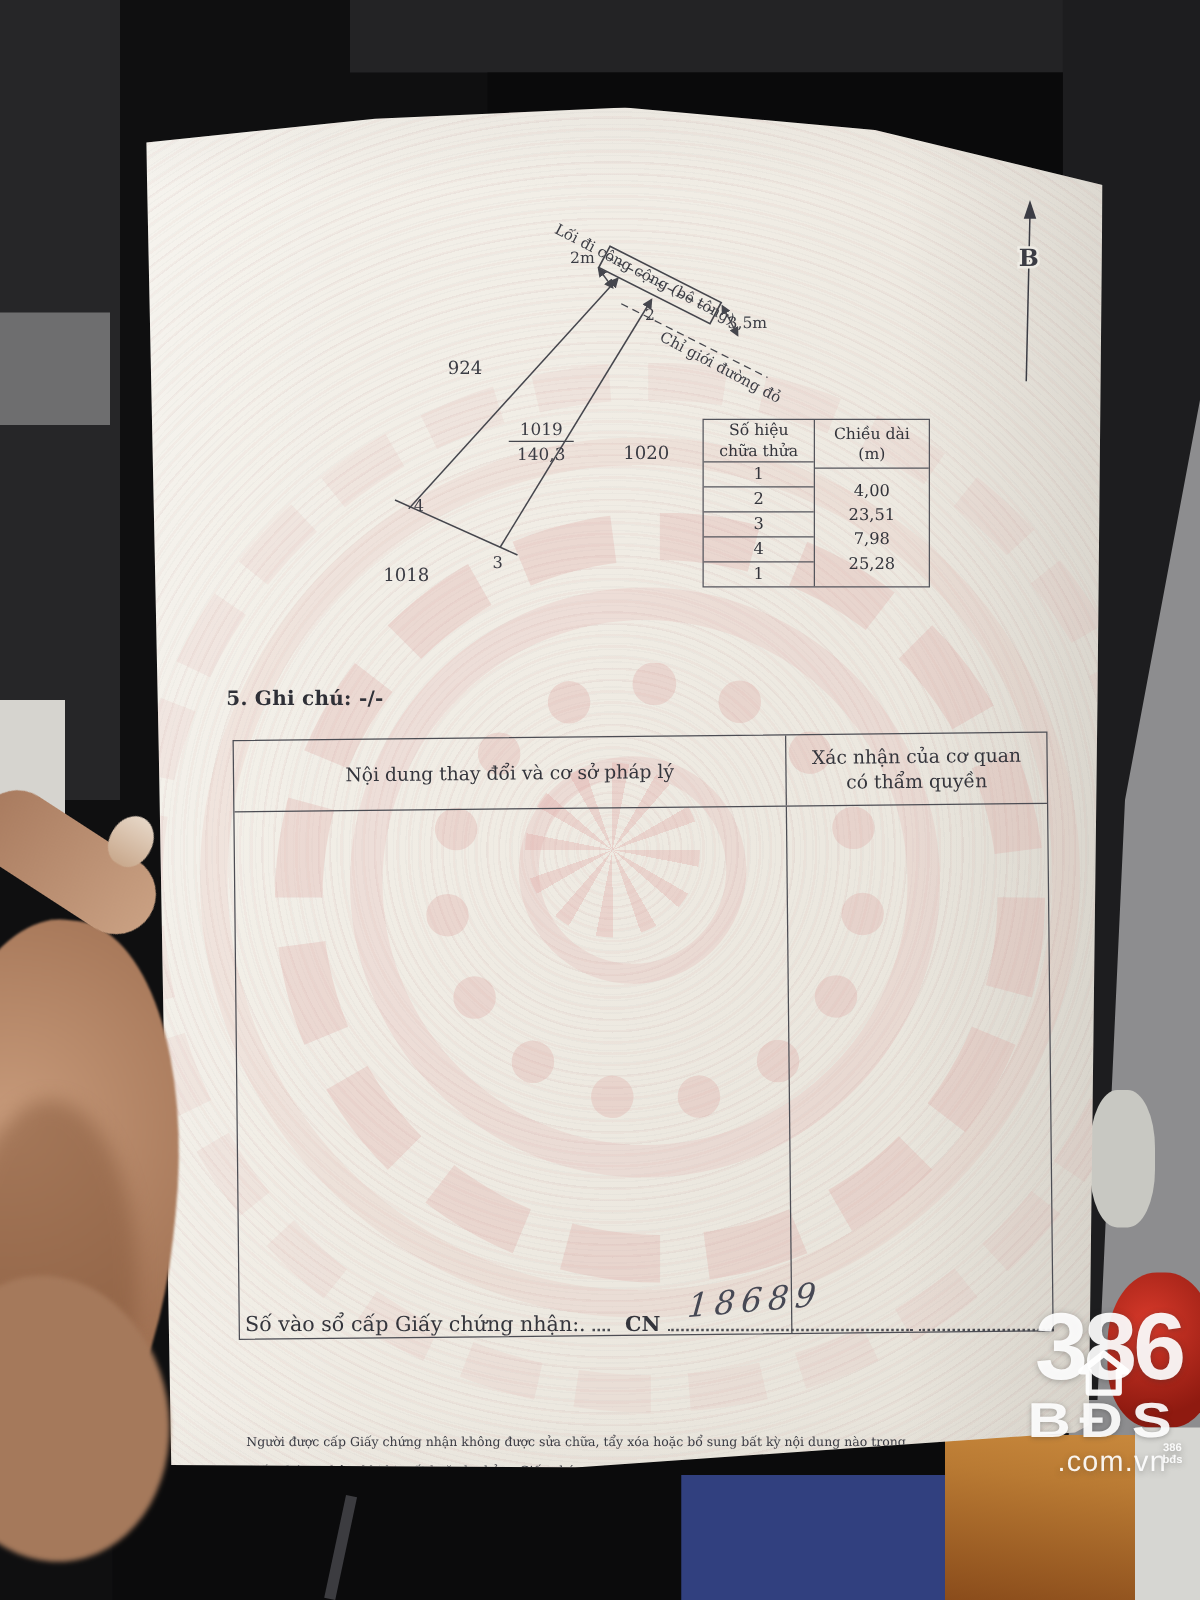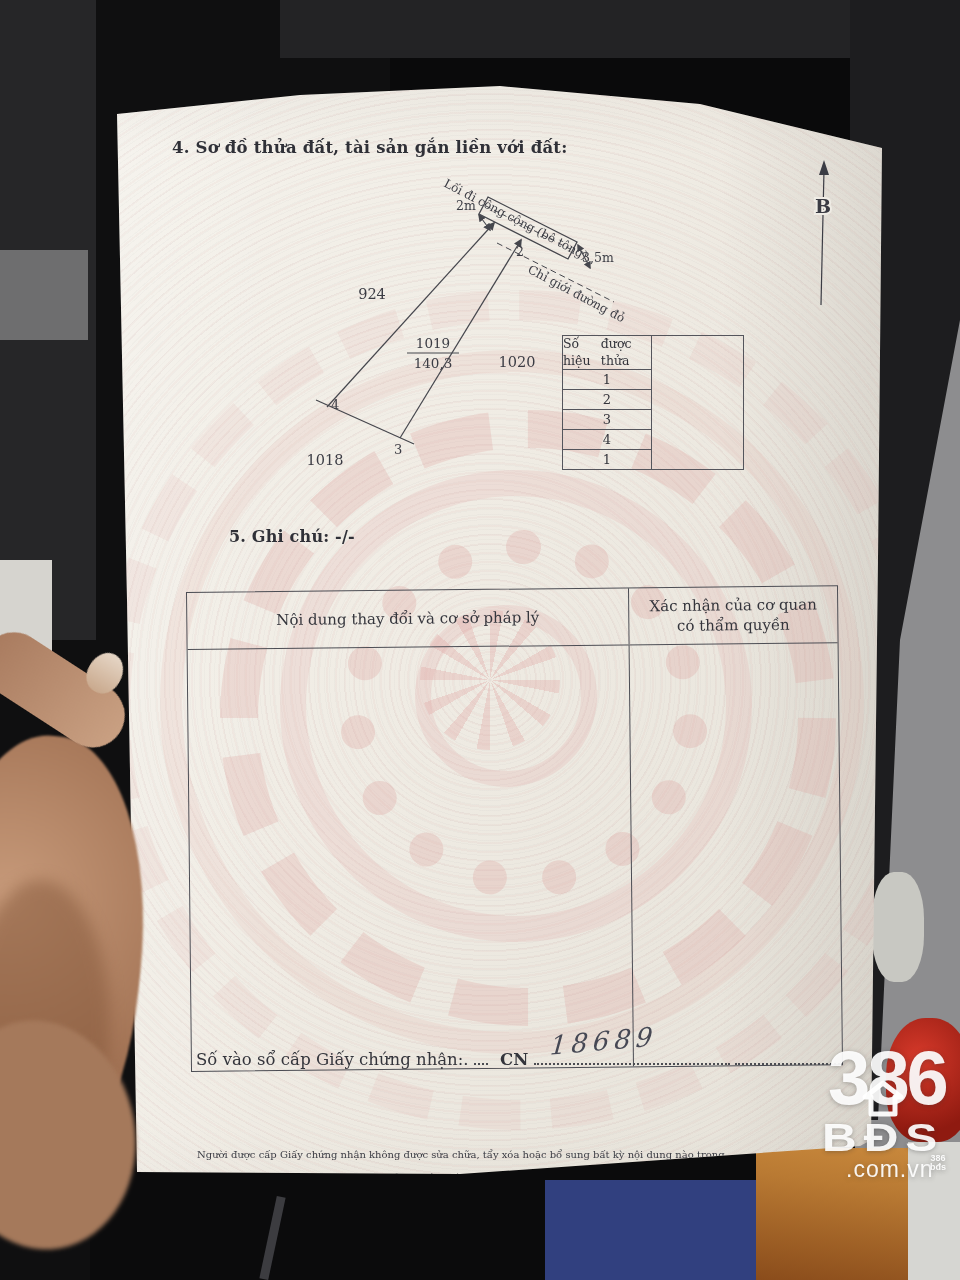--- a/index.html
+++ b/index.html
@@ -48,34 +48,34 @@
   .ring4{left:220px;top:410px;width:540px;height:540px;border:38px dashed rgba(219,158,155,0.26);}
   .ring5{left:160px;top:350px;width:660px;height:660px;border:22px solid rgba(223,166,163,0.16);}
   .ring6{left:100px;top:290px;width:780px;height:780px;border:30px dashed rgba(219,158,155,0.12);}
   .sunburst{left:420px;top:610px;width:140px;height:140px;border-radius:50%;z-index:1;
      background:repeating-conic-gradient(rgba(224,165,162,0.33) 0 11deg,rgba(0,0,0,0) 11deg 30deg);}
 
   .content{position:absolute;inset:0;z-index:2;}
 
   .h-sec{position:absolute;font-weight:bold;font-size:16px;color:#2f3037;letter-spacing:0.2px;}
   #sec4{left:172px;top:138px;font-size:16.5px;}
-  #sec5{left:181px;top:527px;margin-left:48px;}
+  #sec5{left:181px;top:549px;}
   #sec6{left:187px;top:564px;}
 
   
   .plot-svg{position:absolute;left:290px;top:160px;width:450px;height:320px;}
   .north-svg{position:absolute;left:795px;top:150px;width:60px;height:165px;}
   .plot-svg text,.north-svg text{fill:#3b3c44;}
 
   
   .edge-table{position:absolute;left:562px;top:335px;width:180px;height:133px;
      border:1.4px solid #54555c;display:flex;font-size:12.5px;color:#33343b;}
   .et-col1{width:88px;border-right:1px solid #54555c;display:flex;flex-direction:column;}
   .et-col2{flex:1;display:flex;flex-direction:column;}
-  .et-head{height:38px;display:flex;flex-direction:row;
+  .et-head{height:38px;display:flex;flex-direction:column;justify-content:center;
      align-items:center;border-bottom:1px solid #54555c;line-height:1.3;}
   .et-cell{height:19px;line-height:19px;text-align:center;border-bottom:1px solid #54555c;font-size:13px;}
   .et-cell:last-child{border-bottom:none;}
   .et-vals{padding-top:9px;text-align:center;line-height:19.2px;font-size:13px;}
 
   
   .big-table{position:absolute;left:186px;top:592px;width:650px;height:478px;
      border:1.6px solid #4c4d54;transform:rotate(-0.6deg);transform-origin:top left;
      display:flex;flex-direction:column;}
   .bt-header{height:56px;display:flex;border-bottom:1.2px solid #4c4d54;}
@@ -149,21 +149,20 @@
     <div class="ring ring6"></div>
     <div class="ring ring5"></div>
     <div class="ring ring4"></div>
     <div class="ring ring3"></div>
     <div class="ring ring2"></div>
     <div class="ring ring1"></div>
     <div class="abs sunburst"></div>
 
     <div class="content">
 
-      <div id="sec4" class="h-sec">4. Sơ đồ thửa đất, tài sản gắn liền với đất:</div>
 
       <svg class="plot-svg" viewBox="290 160 450 320">
         <defs>
           <marker id="arr" viewBox="0 0 10 10" refX="8" refY="5" markerWidth="7" markerHeight="7" orient="auto-start-reverse">
               <path d="M0,0 L10,5 L0,10 z" fill="#45464d"></path>
             </marker>
         </defs>
 
         <polygon points="488,197 577,242 568,259 479,214" fill="none" stroke="#45464d" stroke-width="1.3"></polygon>
         <line x1="486" y1="206" x2="572" y2="250" stroke="#45464d" stroke-width="1" stroke-dasharray="5 4"></line>
@@ -197,27 +196,39 @@
       <svg class="north-svg" viewBox="795 150 60 165">
         <line x1="821" y1="305" x2="824" y2="170" stroke="#3b3c44" stroke-width="1.2"></line>
         <polygon points="824,160 819,175 829,175" fill="#3b3c44"></polygon>
         <text x="815" y="213" font-size="19" font-weight="bold" paint-order="stroke" stroke="#efece5" stroke-width="4">B</text>
       </svg>
 
       <div class="edge-table">
         <div class="et-col1">
           <div class="et-head">
             <span>Số hiệu</span>
-            <span>được thửa</span>
+            <span>chữa thửa</span>
           </div>
           <div class="et-cell">1</div>
           <div class="et-cell">2</div>
           <div class="et-cell">3</div>
           <div class="et-cell">4</div>
           <div class="et-cell">1</div>
+        </div>
+        <div class="et-col2">
+          <div class="et-head">
+            <span>Chiều dài</span>
+            <span>(m)</span>
+          </div>
+          <div class="et-vals">
+            <div>4,00</div>
+            <div>23,51</div>
+            <div>7,98</div>
+            <div>25,28</div>
+          </div>
         </div>
       </div>
 
       <div id="sec5" class="h-sec">5. Ghi chú: -/-</div>
 
       <div class="big-table">
         <div class="bt-header">
           <div class="bt-h1">Nội dung thay đổi và cơ sở pháp lý</div>
           <div class="bt-h2">
             <span>Xác nhận của cơ quan</span>

